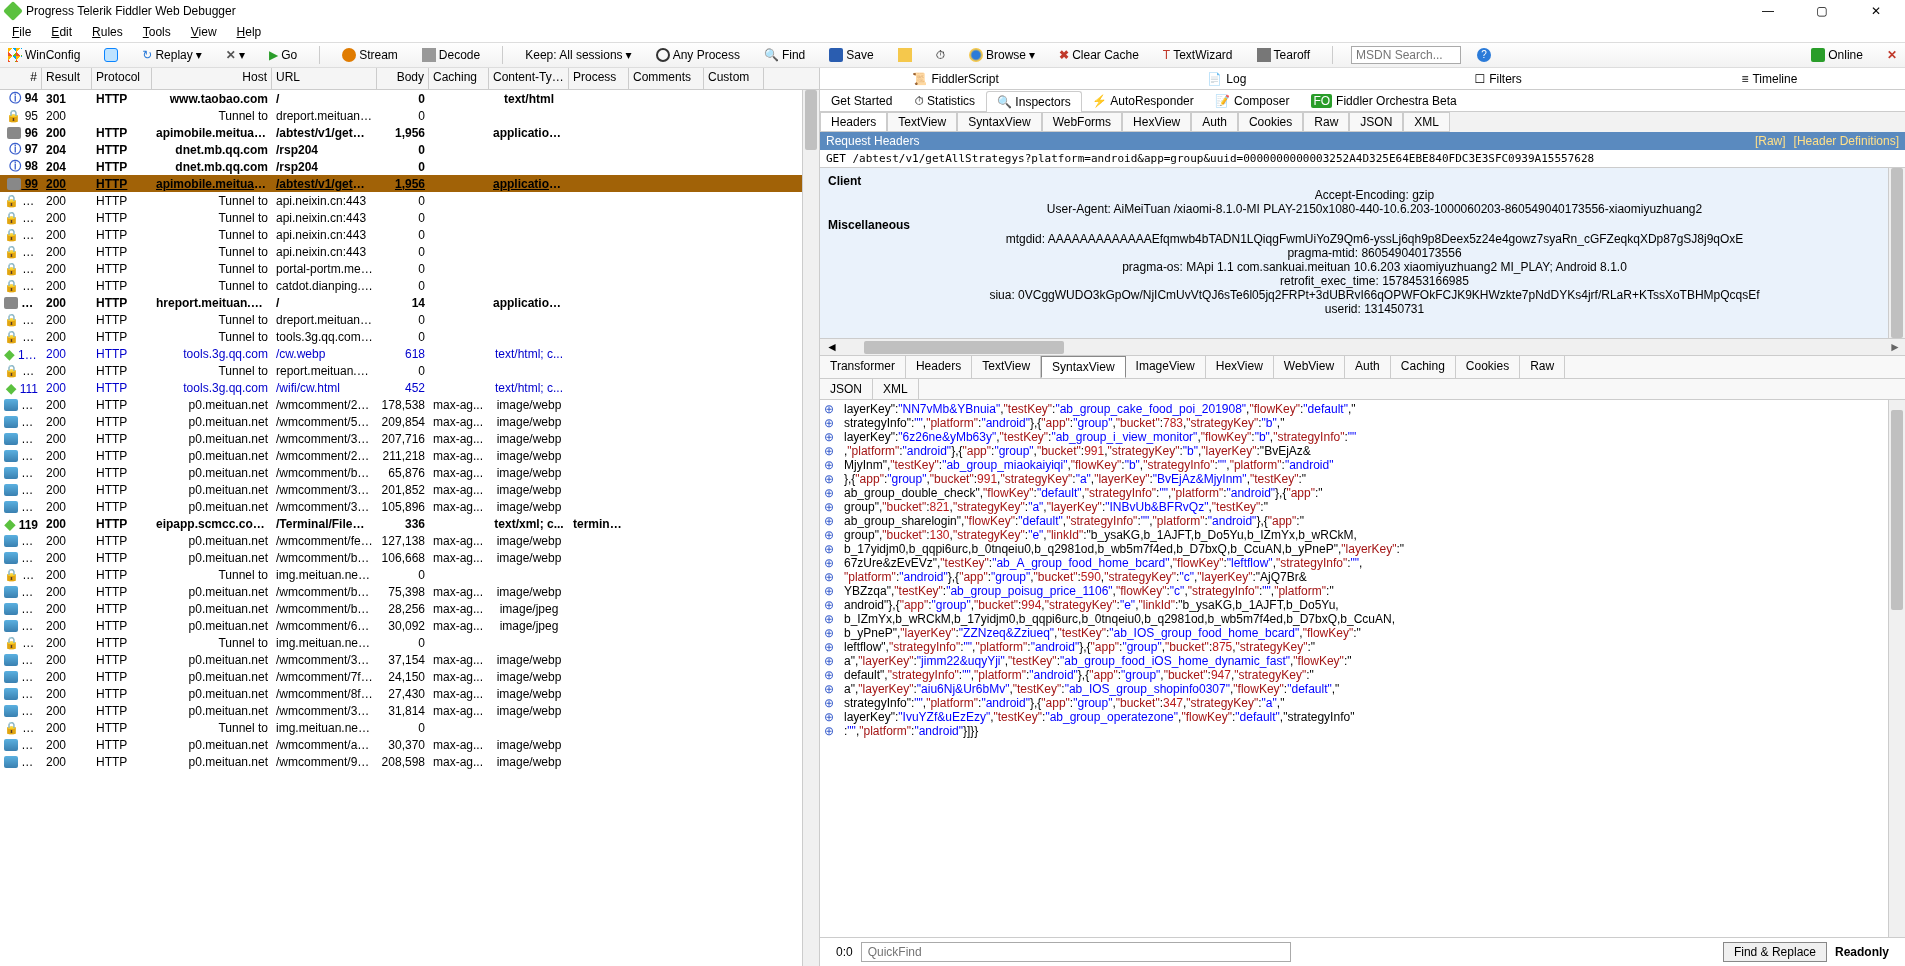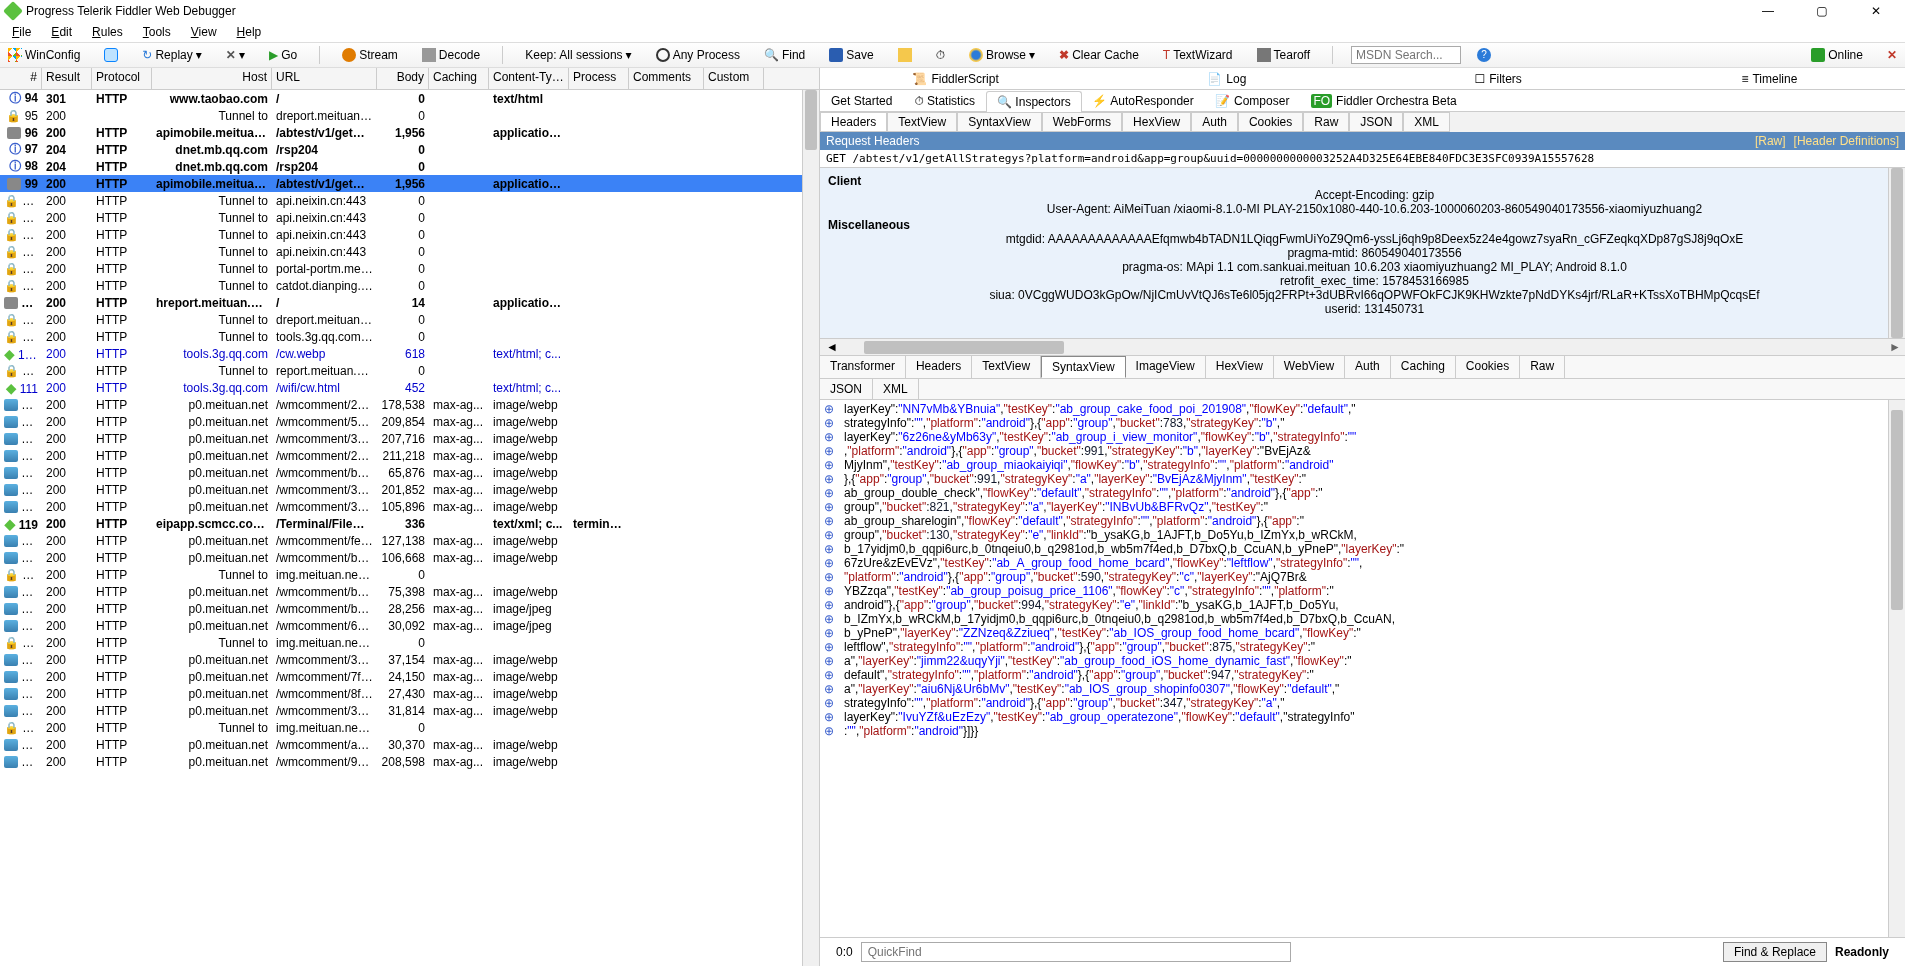--- a/index.html
+++ b/index.html
@@ -31,37 +31,37 @@
 .i-tear { background:#777; }
 .i-help { background:#2b7bd9; border-radius:50%; color:#fff; text-align:center; line-height:14px; font-size:10px; }
 .i-online { background:#2a9d2a; border-radius:2px; }
 .i-diam { color:#5bc13f; font-size:14px; }
 .main { display: flex; height: calc(100% - 68px); }
 .left { width: 820px; border-right: 1px solid #ccc; display: flex; flex-direction: column; }
 .sessions-head { display: flex; background: #f5f5f5; border-bottom: 1px solid #ccc; height: 22px; }
 .sessions-head div { border-right: 1px solid #ccc; padding: 2px 4px; overflow: hidden; text-overflow: ellipsis; white-space: nowrap; }
 .sessions-body { flex: 1; overflow: hidden; position: relative; }
 .srow { display: flex; height: 17px; align-items: center; }
-.srow.selected { background: #3b82f6; }
+.srow.selected { background: #a16207; text-decoration: underline; }
 .srow div { overflow: hidden; text-overflow: ellipsis; white-space: nowrap; padding: 0 4px; }
 .srow.bold div { font-weight: bold; }
 .srow.blue div { color: #0000cc; }
 .srow .rowicon { display:inline-block; width:14px; height:12px; vertical-align:middle;}
 .ri-info { color:#3a5fcd; font-weight:bold; }
 .ri-lock { color:#b0b0b0; }
 .ri-json { background:#888; border-radius:2px;}
 .ri-img { background:linear-gradient(#5ab0e0,#3a80b0); border-radius:2px;}
 .c-num { width: 42px; text-align: right; }
 .c-res { width: 50px; text-align: left; }
 .c-proto { width: 60px; }
 .c-host { width: 120px; text-align: right; }
 .c-url { width: 105px; }
 .c-body { width: 52px; text-align: right; }
 .c-cache { width: 60px; }
-.c-ctype { width: 80px; }
+.c-ctype { width: 80px; text-align: center; }
 .c-proc { width: 60px; }
 .c-comm { width: 75px; }
 .c-cust { width: 60px; }
 .vscroll { position:absolute; right:0; top:0; bottom:0; width:17px; background:#f0f0f0; border-left:1px solid #ccc;}
 .vscroll .thumb { position:absolute; left:2px; right:2px; top:0; height:60px; background:#c0c0c0; border-radius:2px;}
 .right { flex: 1; display: flex; flex-direction: column; }
 .tabs { display: flex; background: #fff; border-bottom: 1px solid #ccc; flex-wrap: wrap; }
 .tab { padding: 3px 10px; border: 1px solid transparent; border-bottom: none; display: flex; align-items:center; gap:4px; white-space:nowrap; }
 .tab.active { background: #fff; border-color: #ccc; border-radius: 3px 3px 0 0; position:relative; top:1px; }
 .tabs2 { display: flex; background: #f2f2f2; }
@@ -77,21 +77,21 @@
 .resp-tabs { display:flex; border-top:1px solid #ccc; border-bottom:1px solid #ccc; background:#f8f8f8; }
 .resp-tab { padding:3px 10px; border-right:1px solid #ccc; }
 .resp-tab.active { background:#fff; border:1px solid #888; border-bottom:1px solid #fff; }
 .resp-sub { display:flex; background:#f8f8f8; border-bottom:1px solid #ccc;}
 .syntax-pane { flex:1; overflow:hidden; font-family:Consolas,monospace; font-size:11px; padding:2px; background:#fff; position:relative; }
 .syntax-line { white-space: nowrap; padding:0 2px; display:flex; }
 .syntax-line .gut { width:20px; color:#3a5fcd; }
 .syntax-line .code { flex:1; overflow:hidden; text-overflow:ellipsis; }
 .code .k { color:#a31515; }
 .code .s { color:#0000ff; }
-.code .n { color:#0f172a; }
+.code .n { color:#b91c1c; }
 .hscroll { height:17px; background:#f0f0f0; border-top:1px solid #ccc; display:flex; align-items:center; }
 .hscroll .hthumb { height:13px; background:#c0c0c0; margin-left:20px; width:200px; border-radius:2px;}
 .hscroll .arrows { margin-left:auto; padding:0 4px; color:#666;}
 .footer-find { display:flex; align-items:center; padding:4px 16px; border-top:1px solid #ccc; gap:8px; }
 .footer-find input { border:1px solid #aaa; padding:2px 6px; width:430px; color:#888;}
 .footer-find button { padding:2px 10px; border:1px solid #888; background:#f0f0f0;}
 </style>
 </head>
 <body>
 

